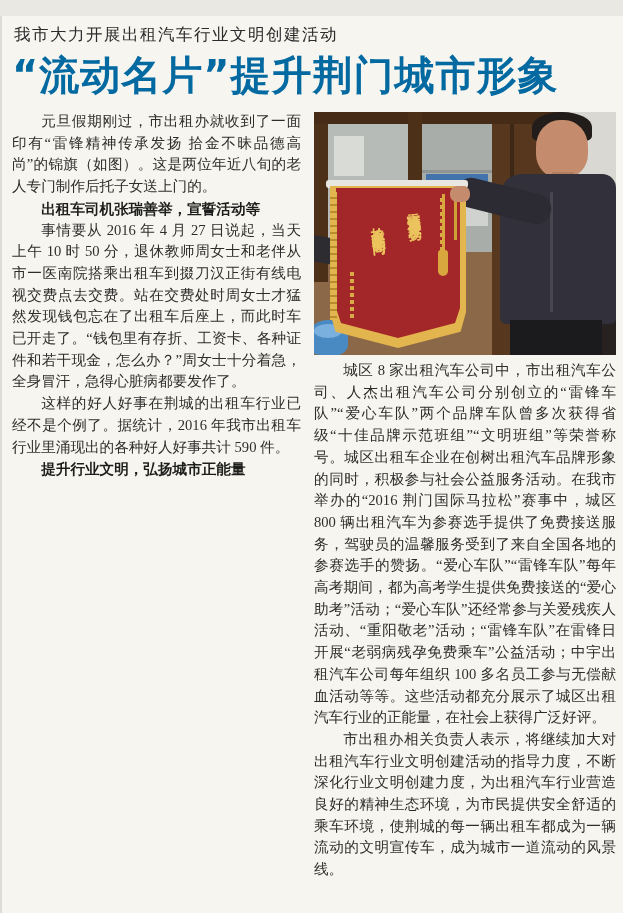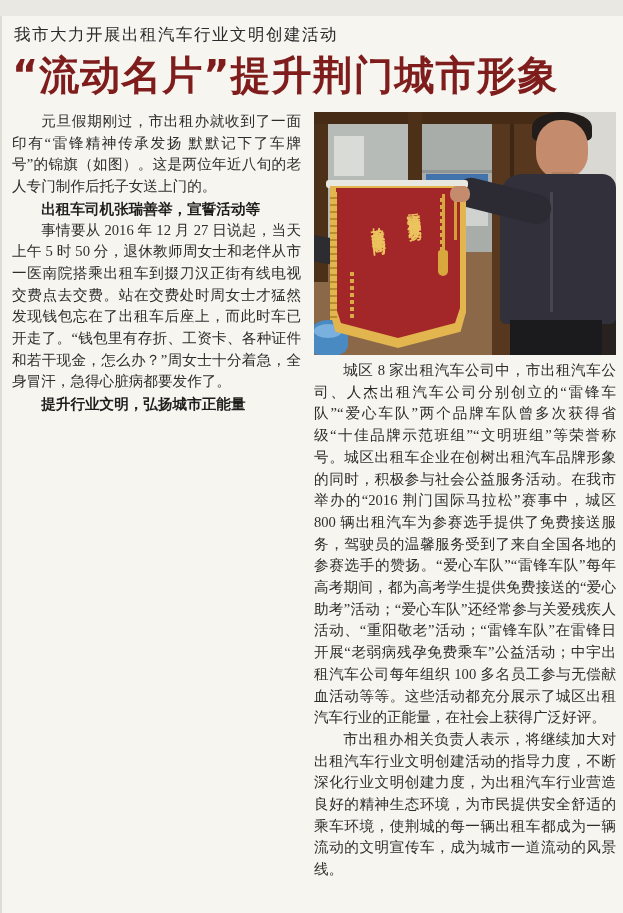--- a/index.html
+++ b/index.html
@@ -12,21 +12,21 @@
     font-family:"Liberation Serif","DejaVu Serif",serif;
     color:#2e2d2b;
   }
   .kicker {
     font-family:"DejaVu Sans","Liberation Sans",sans-serif;
     font-size:16.5px; color:#2b2b2b; letter-spacing:1.5px;
     margin:4px 0 4px 2px;
   }
   .headline {
     font-family:"DejaVu Sans","Liberation Sans",sans-serif;
-    font-size:40px; line-height:50px; font-weight:bold; color:#7f1d1d;
+    font-size:40px; line-height:50px; font-weight:bold; color:#0369a1;
     letter-spacing:1px; margin:2px 0 11px 0;
   }
   .content { display:flex; gap:13px; }
   .col-left  { width:291px; }
   .col-right { width:302px; }
   .content p {
     margin:0; text-align:justify;
     font-size:14.6px; line-height:21.7px;
     text-indent:2em;
   }
@@ -107,23 +107,24 @@
 <body>
 
 <div class="page" data-interactable="false">
 
   <div class="kicker" data-interactable="false">我市大力开展出租汽车行业文明创建活动</div>
   <h1 class="headline" data-interactable="false">“流动名片”提升荆门城市形象</h1>
 
   <div class="content" data-interactable="false">
 
     <div class="col-left" data-interactable="false">
-      <p data-interactable="false">元旦假期刚过，市出租办就收到了一面印有“雷锋精神传承发扬 默默记下了车牌号”的锦旗（如图）。这是两位年近八旬的老人专门制作后托子女送上门的。</p>
+      <p data-interactable="false">元旦假期刚过，市出租办就收到了一面印有“雷锋精神传承发扬 拾金不昧品德高尚”的锦旗（如图）。这是两位年近八旬的老人专门制作后托子女送上门的。</p>
       <p class="subhead" data-interactable="false">出租车司机张瑞善举，宣誓活动等</p>
-      <p data-interactable="false">事情要从 2016 年 12 月 27 日说起，当天上午 5 时 50 分，退休教师周女士和老伴从市一医南院搭乘出租车到掇刀汉正街有线电视交费点去交费。站在交费处时周女士才猛然发现钱包忘在了出租车后座上，而此时车已开走了。“钱包里有存折、工资卡、各种证件和若干现金，怎么办？”周女士十分着急，全身冒汗，急得心脏病都要发作了。</p>
+      <p data-interactable="false">事情要从 2016 年 4 月 27 日说起，当天上午 10 时 50 分，退休教师周女士和老伴从市一医南院搭乘出租车到掇刀汉正街有线电视交费点去交费。站在交费处时周女士才猛然发现钱包忘在了出租车后座上，而此时车已开走了。“钱包里有存折、工资卡、各种证件和若干现金，怎么办？”周女士十分着急，全身冒汗，急得心脏病都要发作了。</p>
+      <p data-interactable="false">这样的好人好事在荆城的出租车行业已经不是个例了。据统计，2016 年我市出租车行业里涌现出的各种好人好事共计 590 件。</p>
       <p class="subhead" data-interactable="false">提升行业文明，弘扬城市正能量</p>
 
     </div>
 
     <div class="col-right" data-interactable="false">
 
       <figure class="photo" data-interactable="false" style="margin:1px 0 5px 0;">
         <div class="ph-wall" data-interactable="false"></div>
         <div class="ph-wall-shade" data-interactable="false"></div>
         <div class="ph-cab-dark" data-interactable="false"></div>

